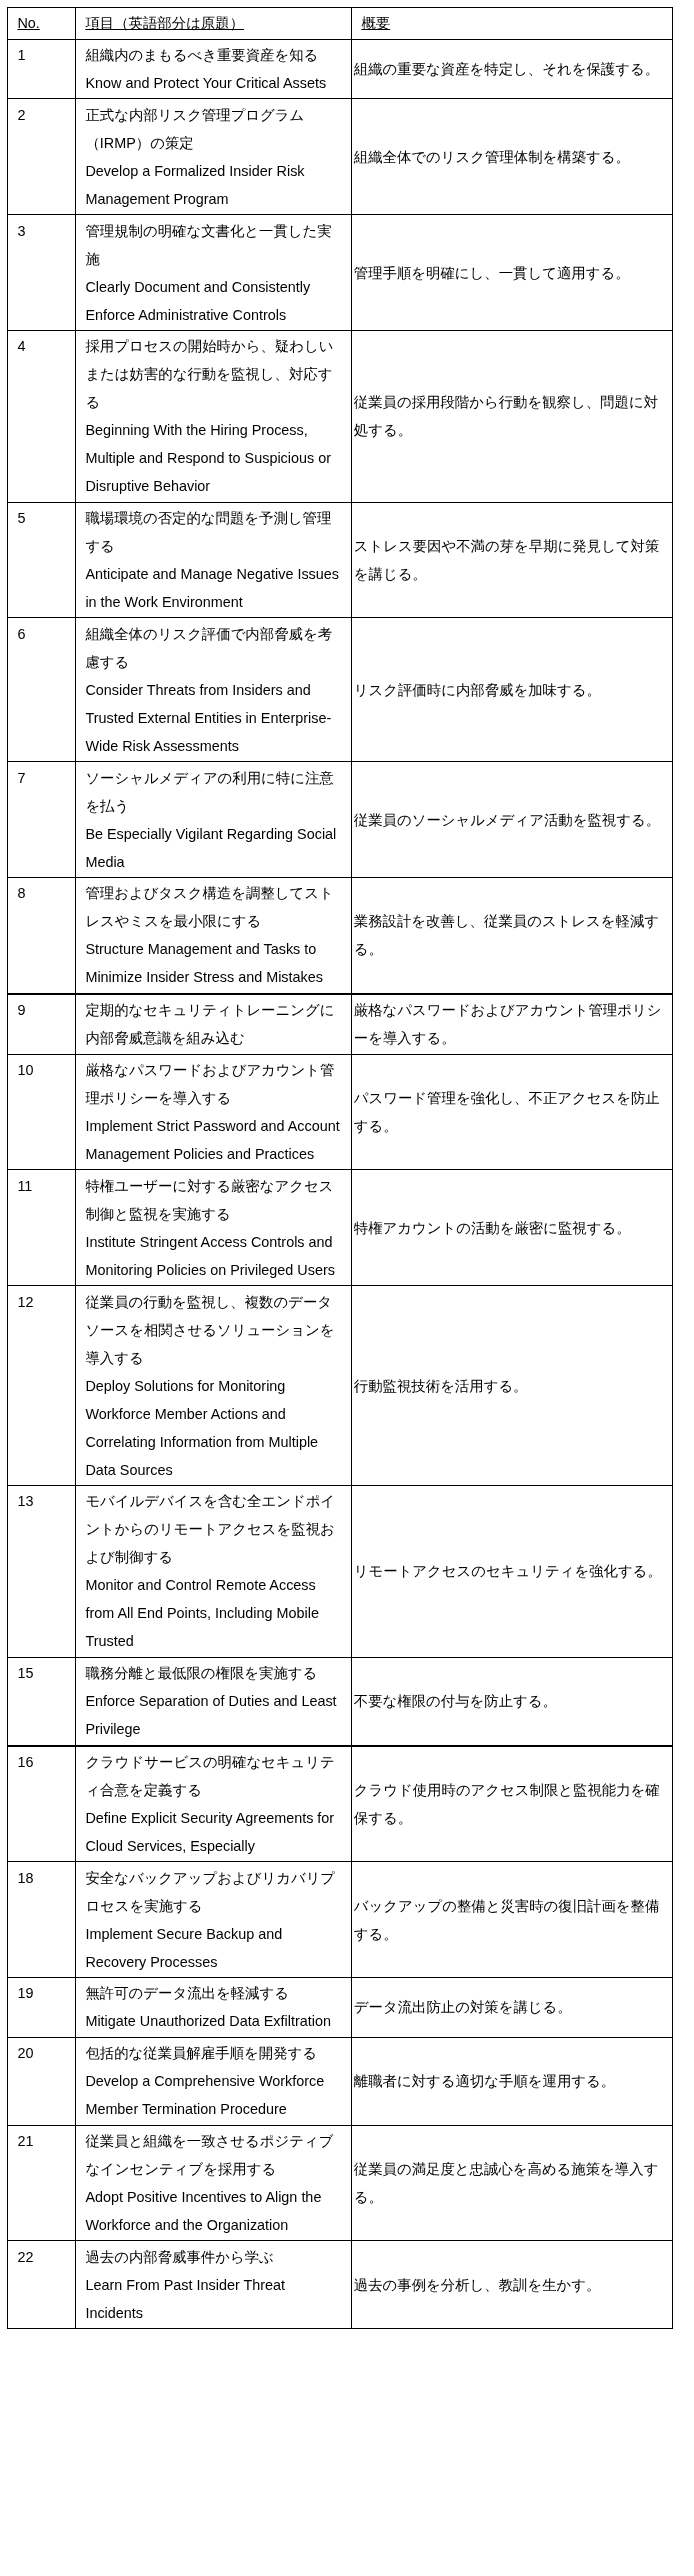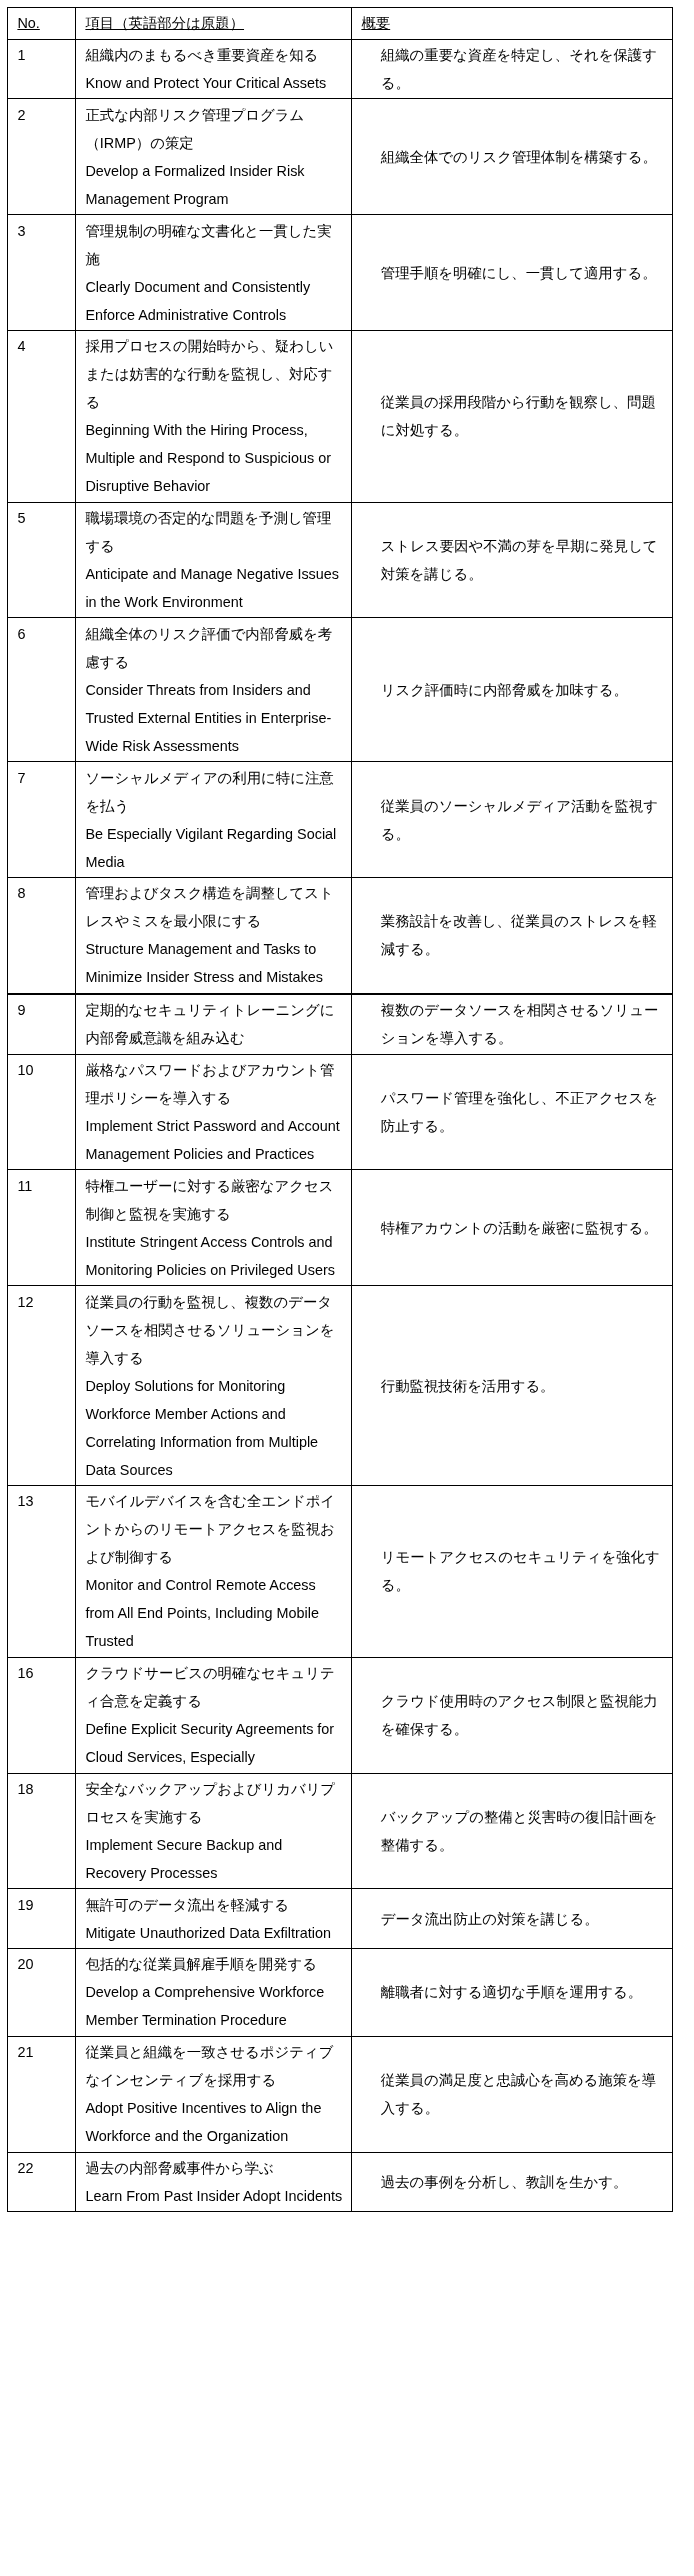--- a/index.html
+++ b/index.html
@@ -28,21 +28,21 @@
     font-size: 14.4px;
     font-weight: normal;
     line-height: 28px;
     text-align: left;
     padding: 1.4px 8.2px 1.4px 9.6px;
     overflow-wrap: break-word;
   }
   th { vertical-align: middle; text-decoration: underline; }
   td.no-cell   { vertical-align: top; }
   td.item-cell { vertical-align: top; }
-  td.sum-cell  { vertical-align: middle; padding-left: 29px; }
+  td.sum-cell  { vertical-align: middle; padding-left: 2px; }
   tr.thick-sep > td { border-bottom-width: 2.1px; }
 </style>
 </head>
 <body>
 
 <table class="doc-table">
   <colgroup>
     <col class="c-no">
     <col class="c-item">
     <col class="c-sum">
@@ -162,21 +162,21 @@
 
   <tr>
     <td class="no-cell">
       <span>9</span>
     </td>
     <td class="item-cell">
       <div>定期的なセキュリティトレーニングに内部脅威意識を組み込む</div>
       <div></div>
     </td>
     <td class="sum-cell">
-      <div>複数のデータソースを相関させるソリューションを導入する。</div>
+      <div>厳格なパスワードおよびアカウント管理ポリシーを導入する。</div>
     </td>
   </tr>
 
   <tr>
     <td class="no-cell">
       <span>10</span>
     </td>
     <td class="item-cell">
       <div>厳格なパスワードおよびアカウント管理ポリシーを導入する</div>
       <div>Implement Strict Password and Account Management Policies and Practices</div>
@@ -219,20 +219,32 @@
     <td class="item-cell">
       <div>モバイルデバイスを含む全エンドポイントからのリモートアクセスを監視および制御する</div>
       <div>Monitor and Control Remote Access from All End Points, Including Mobile Trusted</div>
     </td>
     <td class="sum-cell">
       <div>リモートアクセスのセキュリティを強化する。</div>
     </td>
   </tr>
 
 
+  <tr class="thick-sep">
+    <td class="no-cell">
+      <span>15</span>
+    </td>
+    <td class="item-cell">
+      <div>職務分離と最低限の権限を実施する</div>
+      <div>Enforce Separation of Duties and Least Privilege</div>
+    </td>
+    <td class="sum-cell">
+      <div>不要な権限の付与を防止する。</div>
+    </td>
+  </tr>
 
   <tr>
     <td class="no-cell">
       <span>16</span>
     </td>
     <td class="item-cell">
       <div>クラウドサービスの明確なセキュリティ合意を定義する</div>
       <div>Define Explicit Security Agreements for Cloud Services, Especially</div>
     </td>
     <td class="sum-cell">
@@ -292,21 +304,21 @@
       <div>従業員の満足度と忠誠心を高める施策を導入する。</div>
     </td>
   </tr>
 
   <tr>
     <td class="no-cell">
       <span>22</span>
     </td>
     <td class="item-cell">
       <div>過去の内部脅威事件から学ぶ</div>
-      <div>Learn From Past Insider Adopt Incidents</div>
+      <div>Learn From Past Insider Threat Incidents</div>
     </td>
     <td class="sum-cell">
       <div>過去の事例を分析し、教訓を生かす。</div>
     </td>
   </tr>
 </tbody>
 </table>
 
 
 </body></html>

